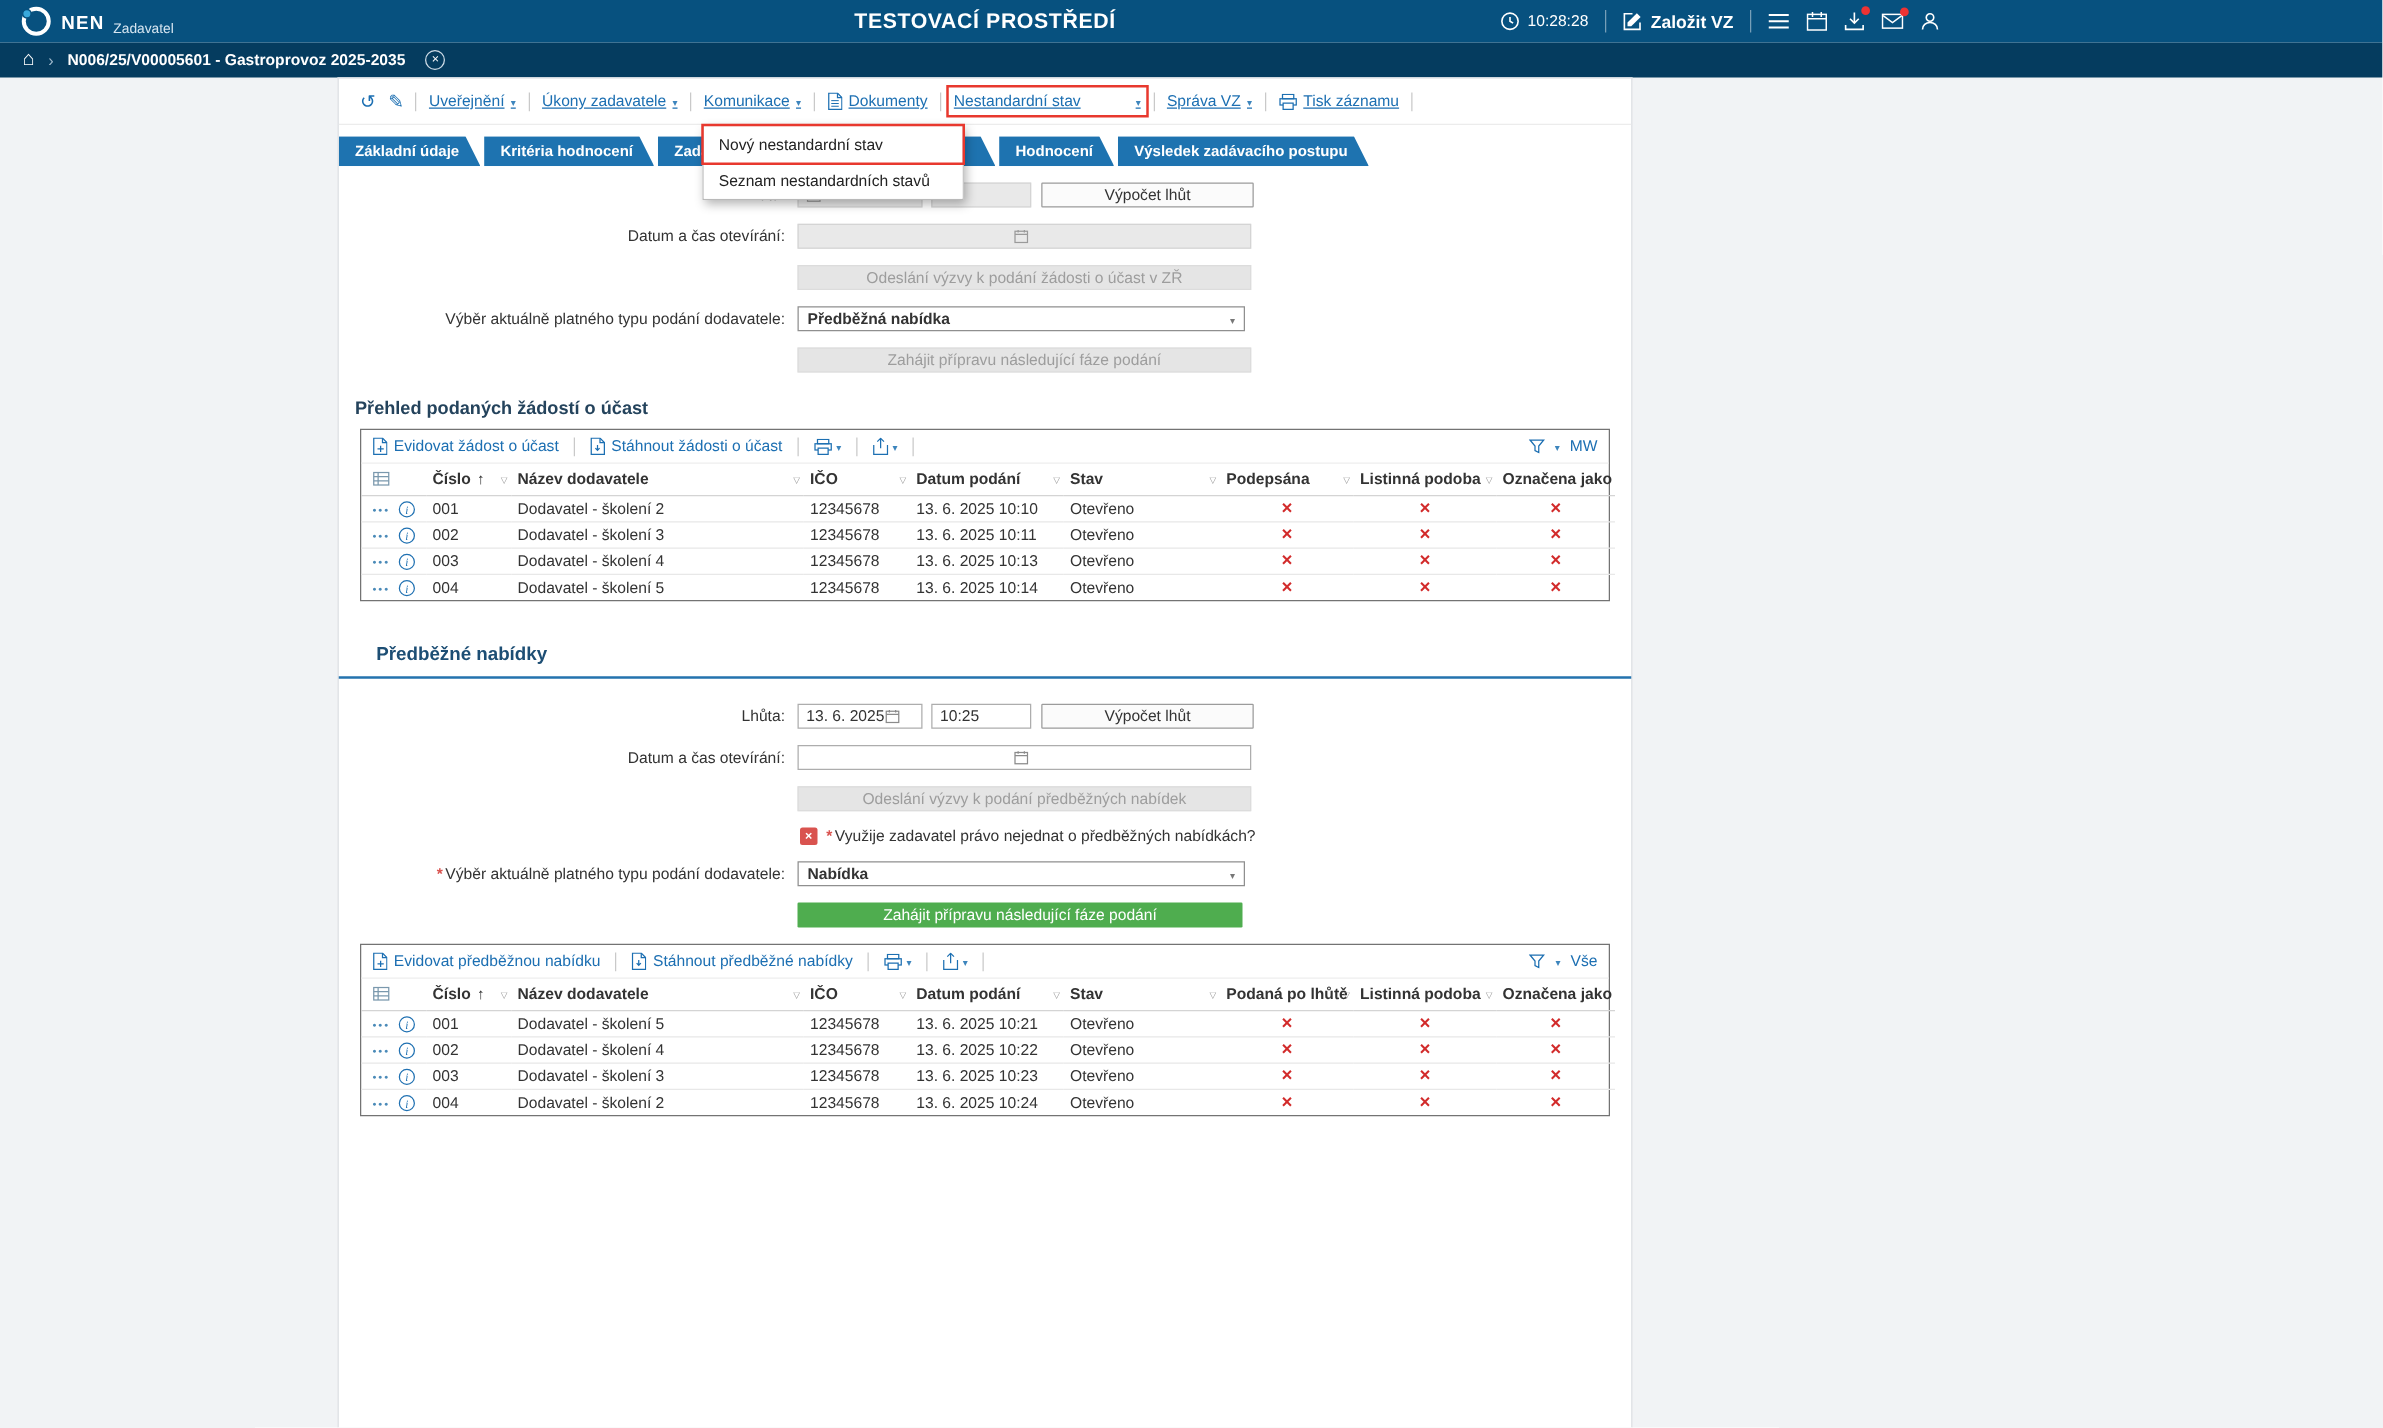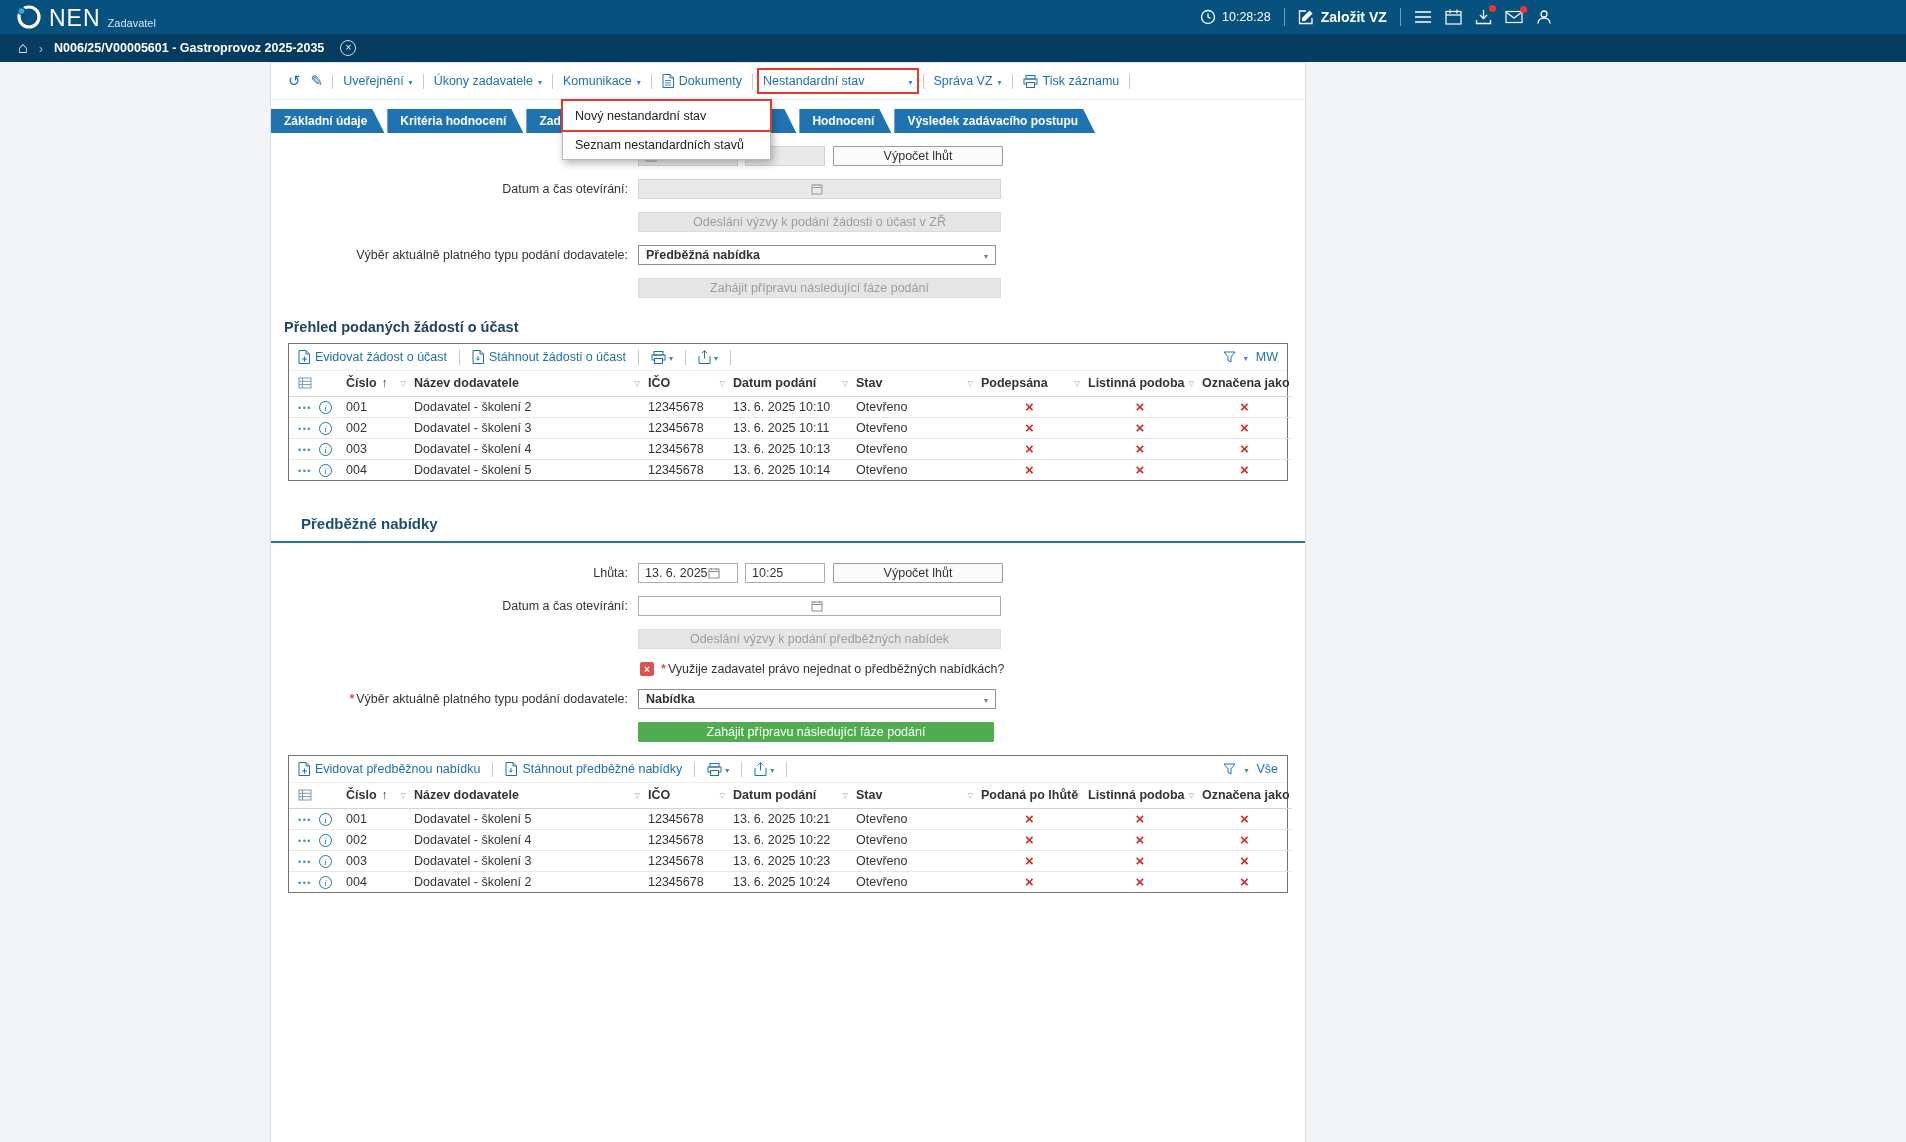--- a/index.html
+++ b/index.html
@@ -4,21 +4,21 @@
 <style>
   * { box-sizing: border-box; }
   body {
     margin: 0; width: 1906px; height: 1142px; position: relative; overflow: hidden;
     background: #f1f3f5; color: #333;
     font-family: "Liberation Sans", "DejaVu Sans", sans-serif; font-size: 12.5px;
   }
   
   .topbar { height: 34px; background: #07517f; position: relative; display: flex; align-items: center; color: #fff; }
   .logo-wrap { display: flex; align-items: flex-end; gap: 7px; padding-left: 16px; }
-  .logo-text { font-size: 23px; font-weight: normal; letter-spacing: 1px; line-height: 23px; }
+  .logo-text { font-size: 15px; font-weight: bold; letter-spacing: 1px; line-height: 23px; }
   .logo-sub { font-size: 11px; color: #d7e6f1; padding-bottom: 1px; }
   .env-title { position: absolute; left: 498px; width: 580px; text-align: center; font-size: 17px; font-weight: bold; letter-spacing: .5px; }
   .hdr-right { position: absolute; left: 1200px; top: 0; height: 34px; display: flex; align-items: center; gap: 13px; }
   .hdr-clock-wrap { display: flex; align-items: center; gap: 6px; font-size: 12.5px; }
   .vsep-w { width: 1px; height: 18px; background: rgba(255,255,255,.45); }
   .newvz { display: flex; align-items: center; gap: 7px; font-size: 14px; font-weight: bold; cursor: pointer; }
   .hicon { position: relative; display: flex; align-items: center; cursor: pointer; }
   .dot { position: absolute; top: -4px; right: -4px; width: 7px; height: 7px; border-radius: 50%; background: #e33; }
   
   .crumbbar { height: 28px; background: #053c5f; display: flex; align-items: center; color: #fff; padding-left: 18px; gap: 11px; }
@@ -26,21 +26,21 @@
   .crumb-sep { color: #9fb9cc; font-size: 13px; }
   .crumb-text { font-weight: bold; font-size: 12.5px; cursor: pointer; }
   .crumb-close { width: 16px; height: 16px; border: 1px solid #cfdde8; border-radius: 50%; color: #fff; font-size: 10px; line-height: 14px; text-align: center; margin-left: 5px; cursor: pointer; }
   
   .card { position: absolute; top: 62px; left: 270px; width: 1036px; height: 1080px; background: #fff;
           border-left: 1px solid #d9dce0; border-right: 1px solid #d9dce0; border-top: 1px solid #e3e6e9; }
   
   .action-bar { display: flex; align-items: center; height: 37px; padding: 0 12px; border-bottom: 1px solid #ececec; position: relative; z-index: 5; }
   .ab-ico { color: #1c6fb2; font-size: 15px; margin: 0 5px; cursor: pointer; }
   .vsep { width: 1px; height: 15px; background: #c9c9c9; margin: 0 4px; }
-  .ab-item { color: #1c6fb2; display: flex; align-items: center; gap: 5px; margin: 0 6px; cursor: pointer; white-space: nowrap; }
+  .ab-item { color: #1c6fb2; display: flex; align-items: center; gap: 5px; margin: 0 6px; cursor: pointer; white-space: nowrap; text-decoration: underline; }
   .caret { font-size: 8px; color: #3d85bd; position: relative; top: 1px; }
   .red-box { outline: 2px solid #e8382e; outline-offset: 4px; gap: 44px; }
   
   .ctx-menu { position: absolute; top: 37px; left: 291px; width: 209px; background: #fff; border: 1px solid #b9b9b9;
               box-shadow: 2px 3px 8px rgba(0,0,0,.3); z-index: 40; }
   .ctx-item { height: 29px; display: flex; align-items: center; padding-left: 12px; color: #222; background: #fff; cursor: pointer; }
   .ctx-item.first-red { outline: 2px solid #e8382e; outline-offset: 0; }
   
   .tabs-row { display: flex; gap: 3px; margin-top: 9px; height: 24px; position: relative; z-index: 1; }
   .tab { background: #1e73b0; color: #fff; font-weight: bold; font-size: 12px; line-height: 24px; padding: 0 17px 0 13px;
@@ -96,20 +96,21 @@
 
 <div class="topbar">
   <div class="logo-wrap">
     <svg width="26" height="26" viewBox="0 0 26 26">
       <circle cx="13" cy="13" r="10" fill="none" stroke="#ffffff" stroke-width="3.2"></circle>
       <circle cx="5.5" cy="7" r="3.4" fill="#39a9dc" stroke="#07517f" stroke-width="1.2"></circle>
     </svg>
     <span class="logo-text">NEN</span>
     <span class="logo-sub">Zadavatel</span>
   </div>
+  <div class="env-title">TESTOVACÍ PROSTŘEDÍ</div>
   <div class="hdr-right">
     <span class="hdr-clock-wrap">
       <svg width="16" height="16" viewBox="0 0 16 16">
         <circle cx="8" cy="8" r="6.5" fill="none" stroke="#fff" stroke-width="1.3"></circle>
         <path d="M8 4.5V8l2.5 1.5" fill="none" stroke="#fff" stroke-width="1.3"></path>
       </svg>
       <span>10:28:28</span>
     </span>
     <span class="vsep-w"></span>
     <span class="newvz">

